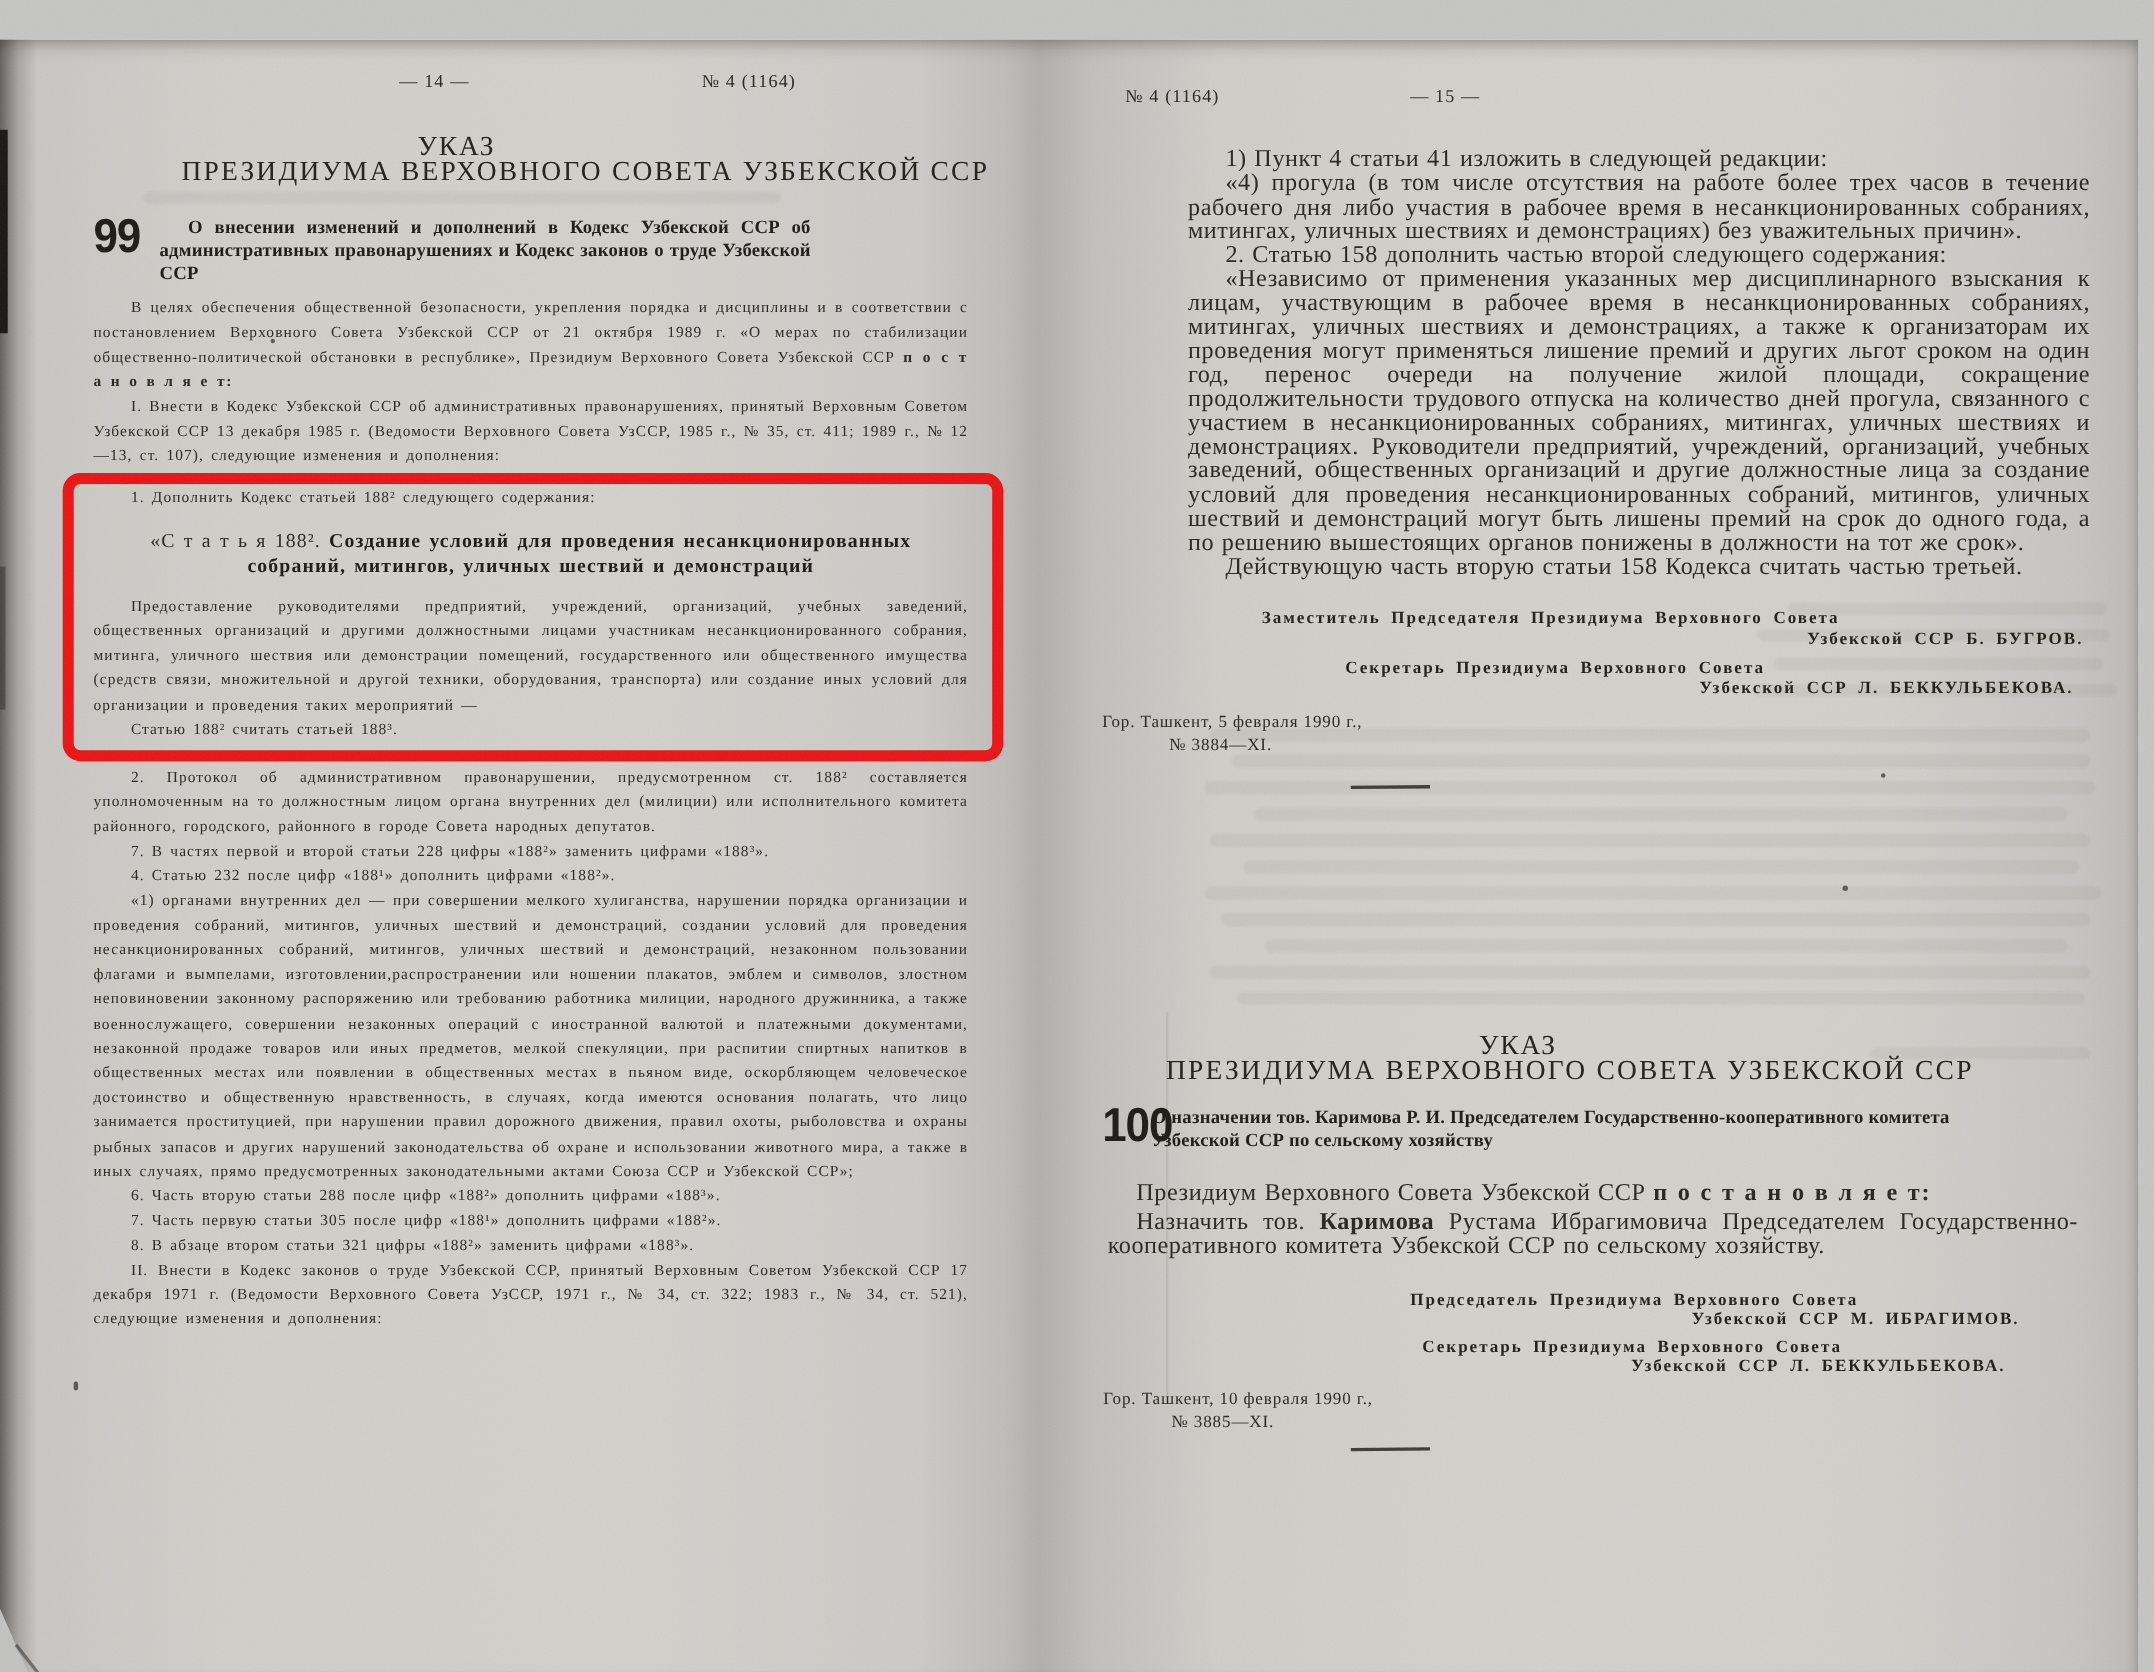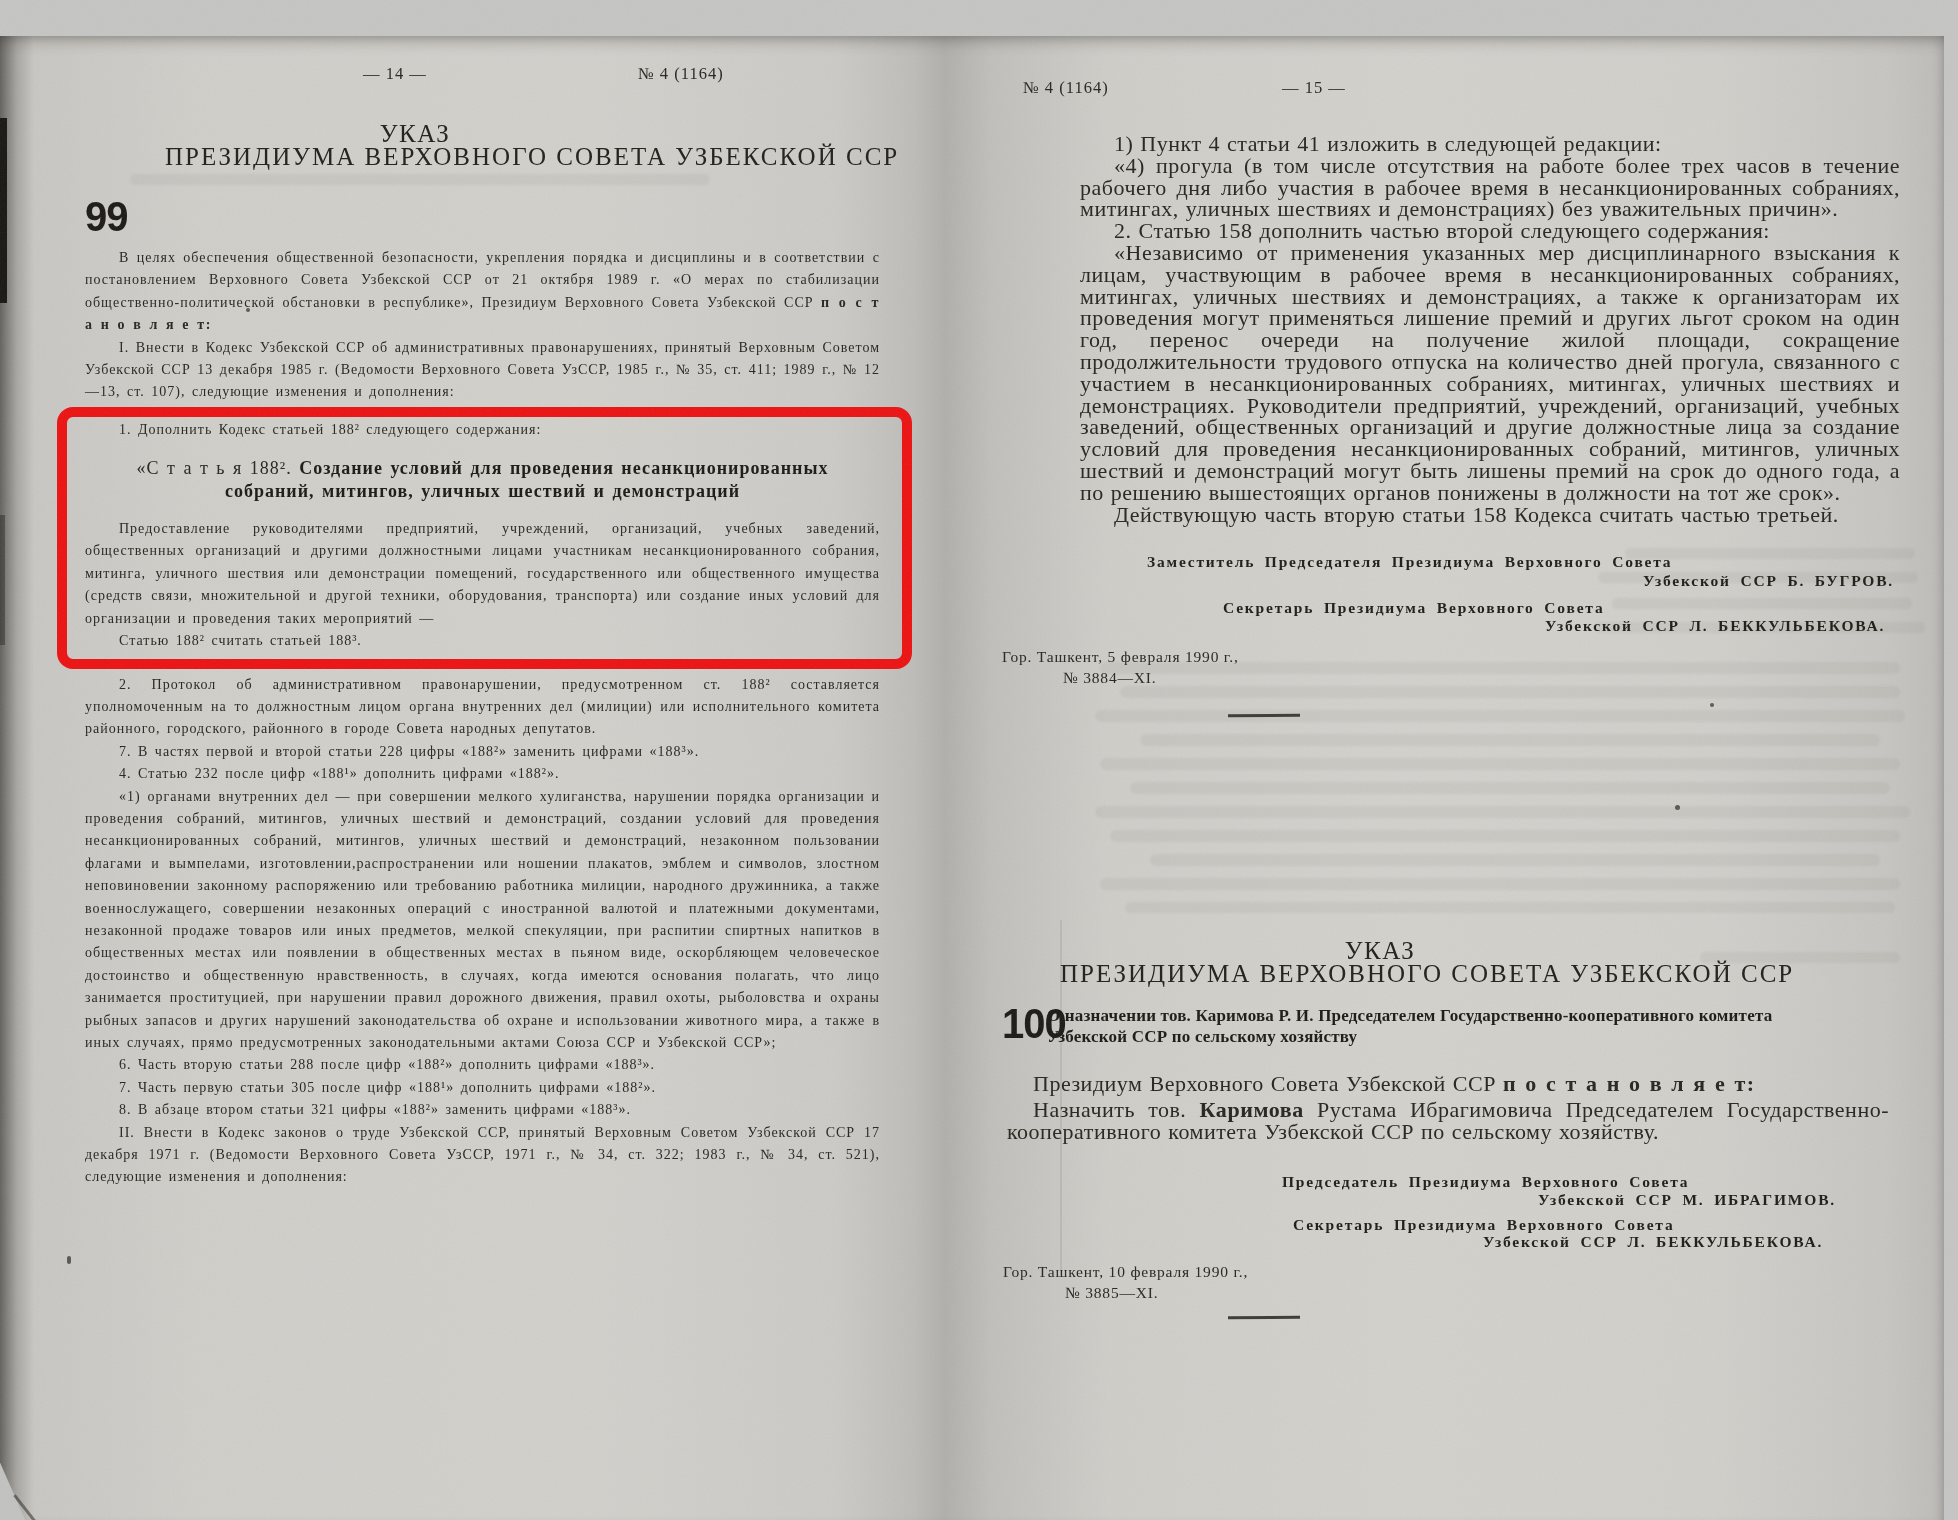--- a/index.html
+++ b/index.html
@@ -100,20 +100,21 @@
     <span class="ph" style="left:553px;top:64px;">№ 4 (1164)</span>
 
     <div class="title" style="left:80px;top:122px;width:500px;">
       <div>УКАЗ</div>
       <div class="t2">ПРЕЗИДИУМА ВЕРХОВНОГО СОВЕТА УЗБЕКСКОЙ ССР</div>
     </div>
 
     <div class="flow-left">
       <div class="decree-row">
         <div class="big-num">99</div>
+        <div class="decree-heading">О внесении изменений и дополнений в Кодекс Узбекской ССР об административных правонарушениях и Кодекс законов о труде Узбекской ССР</div>
       </div>
 
       <p class="bp"><span>В целях обеспечения общественной безопасности, укрепления порядка и дисциплины и в соответствии с постановлением Верховного Совета Узбекской ССР от 21 октября 1989 г. «О мерах по стабилизации общественно-политической обстановки в республике», Президиум Верховного Совета Узбекской ССР </span><span class="bld">п о с т а н о в л я е т:</span></p>
       <p class="bp">I. Внести в Кодекс Узбекской ССР об административных правонарушениях, принятый Верховным Советом Узбекской ССР 13 декабря 1985 г. (Ведомости Верховного Совета УзССР, 1985 г., № 35, ст. 411; 1989 г., № 12—13, ст. 107), следующие изменения и дополнения:</p>
 
       <div class="hl">
         <p class="bp">1. Дополнить Кодекс статьей 188² следующего содержания:</p>
         <p class="article"><span>«С т а т ь я  188². </span><span class="ttl">Создание условий для проведения несанкционированных собраний, митингов, уличных шествий и демонстраций</span></p>
         <p class="bp">Предоставление руководителями предприятий, учреждений, организаций, учебных заведений, общественных организаций и другими должностными лицами участникам несанкционированного собрания, митинга, уличного шествия или демонстрации помещений, государственного или общественного имущества (средств связи, множительной и другой техники, оборудования, транспорта) или создание иных условий для организации и проведения таких мероприятий —</p>
         <p class="bp">Статью 188² считать статьей 188³.</p>

